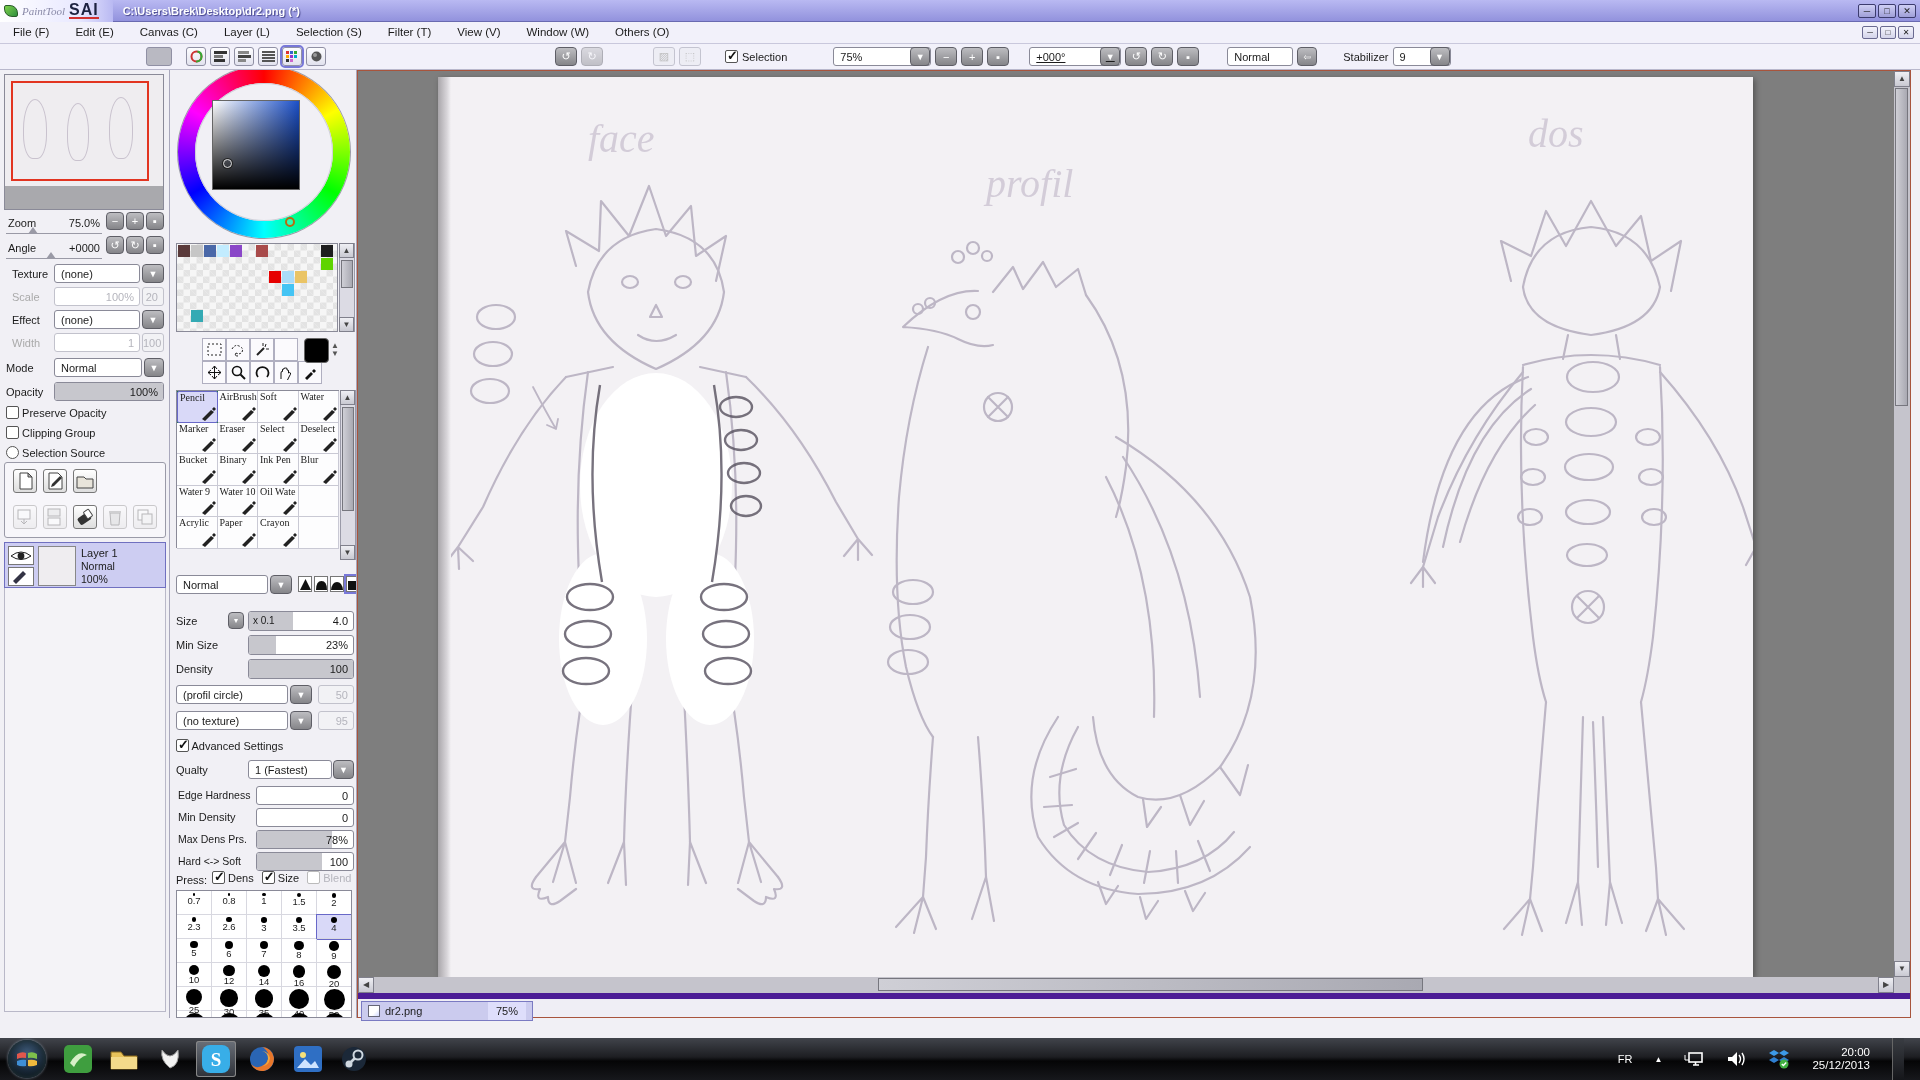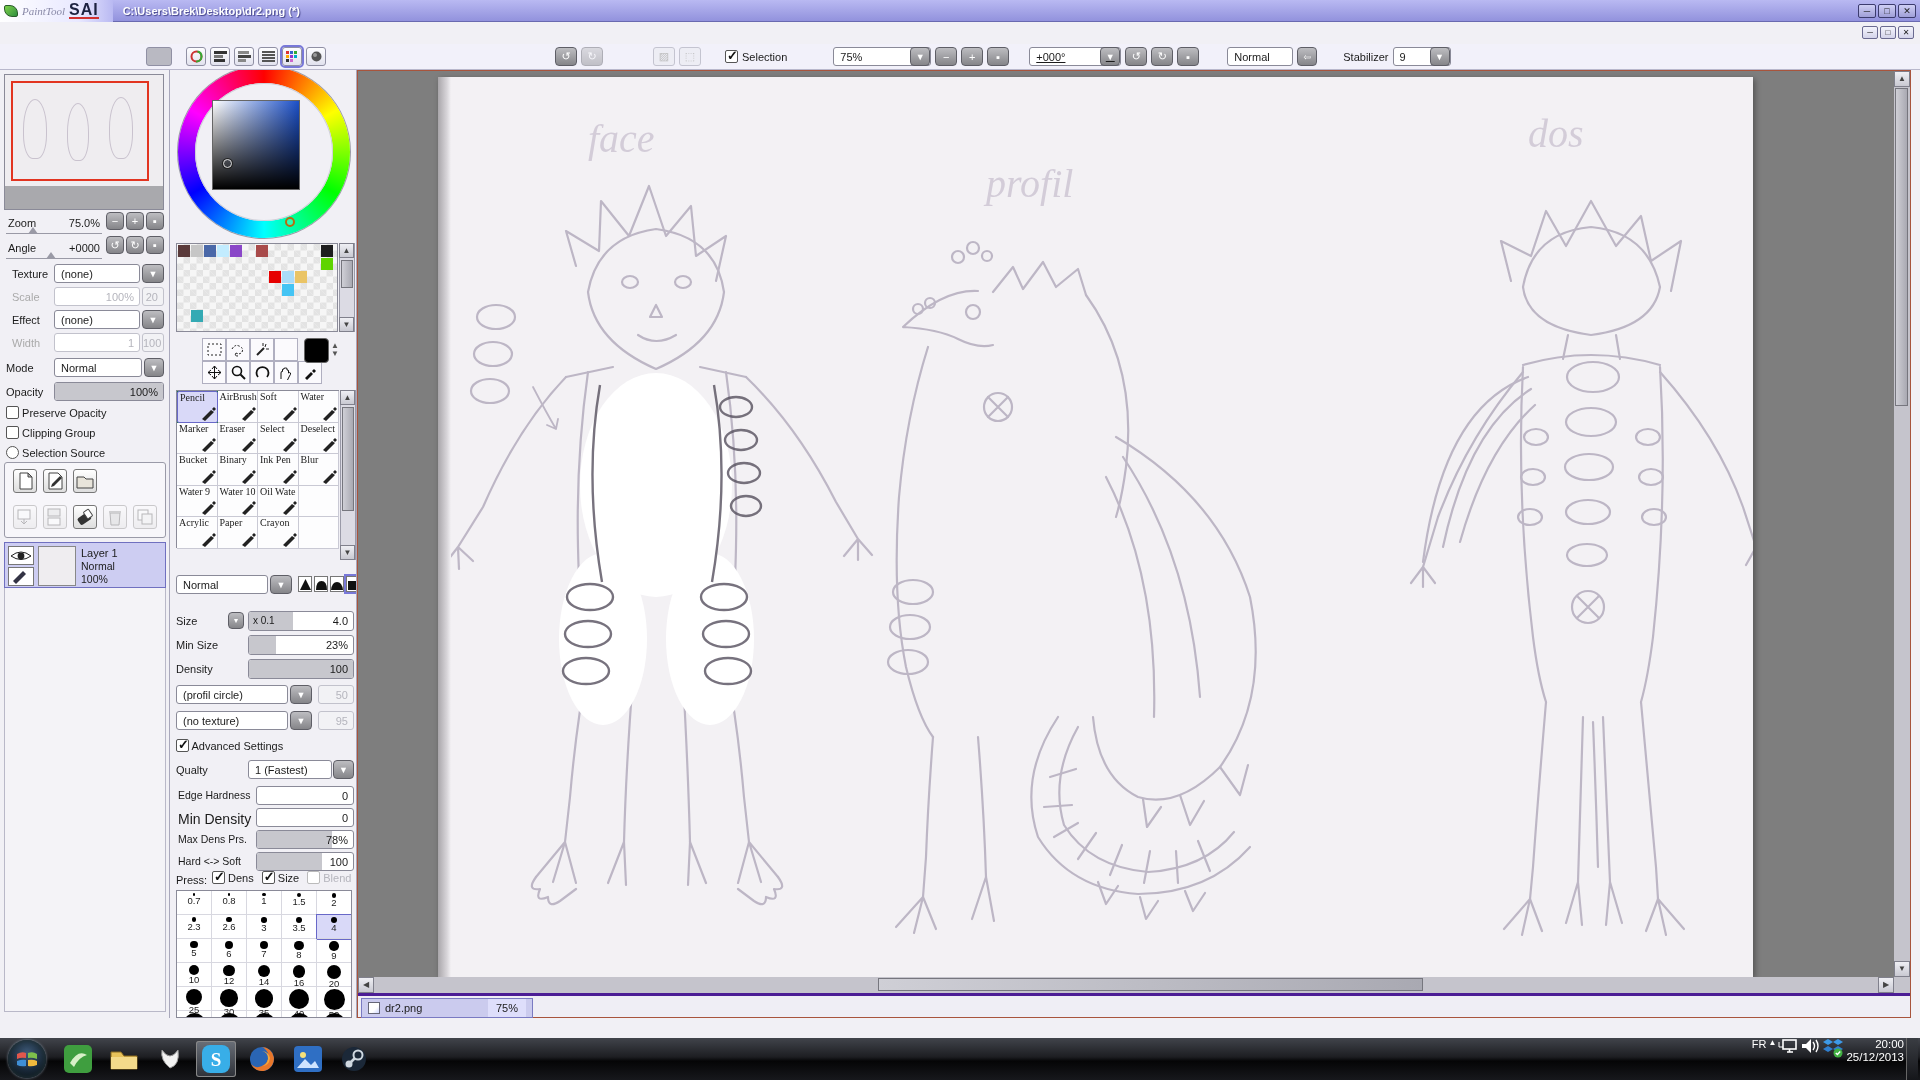--- a/index.html
+++ b/index.html
@@ -111,34 +111,34 @@
   .scell .dot{background:#000;border-radius:50%;margin:2px auto 0;}
   .scell .sz{font-size:9.5px;line-height:10px;}
 
   
   .careab{left:357px;top:70px;width:1554px;height:948px;border:1px solid #a8543c;background:#7e7e7e;}
   .viewport{position:absolute;left:0;top:0;width:1552px;height:922px;overflow:hidden;background:#7e7e7e;}
   .paper{position:absolute;left:80px;top:6px;width:1315px;height:900px;background:#f3f1f4;box-shadow:2px 2px 6px rgba(0,0,0,.35);}
   .paperedge{position:absolute;left:0;top:0;bottom:0;width:13px;background:linear-gradient(90deg,#a9a6aa,#d9d6da 70%,#f3f1f4);}
   .sb{position:absolute;background:#c5c4cc;}
   .sbbtn{position:absolute;width:16px;height:16px;background:linear-gradient(#efeff4,#c9c9d2);border:1px solid #80808c;font-size:8px;color:#444;text-align:center;line-height:14px;}
-  .tabstrip{position:absolute;left:0;top:922px;width:1552px;height:24px;background:#efeef5;border-top:3px solid #4c1d95;}
+  .tabstrip{position:absolute;left:0;top:922px;width:1552px;height:24px;background:#efeef5;border-top:6px solid #4c1d95;}
   .doctab{position:absolute;left:3px;top:2px;width:172px;height:20px;background:#cbcbee;border:1px solid #7a7ac2;display:flex;align-items:center;padding:0 6px;gap:5px;}
   .doctab .zoomv{margin-left:auto;background:#dedefb;padding:0 8px;line-height:18px;}
   .dicon{width:12px;height:12px;background:linear-gradient(135deg,#fff 60%,#cfd6ff);border:1px solid #667;}
 
   
   .statusbar{left:0;top:1018px;width:1920px;height:20px;background:#f1f0f5;border-top:1px solid #b9b8cc;display:flex;align-items:center;}
   .keybtn{height:15px;border:1px solid #666;border-radius:2px;background:linear-gradient(#fff,#ddd);font-size:9.5px;padding:0 3px;line-height:13px;margin-left:3px;}
   .taskbar{left:0;top:1038px;width:1920px;height:42px;background:linear-gradient(#41444b,#1d1e22 45%,#050506 55%,#17181c);display:flex;align-items:center;}
   .orb{width:38px;height:38px;margin:0 12px 0 8px;border-radius:50%;background:radial-gradient(circle at 50% 35%,#3e5a78,#101c28 70%);
        box-shadow:0 0 6px #233 inset,0 0 3px #89a;display:flex;align-items:center;justify-content:center;}
   .tbicon{width:40px;height:36px;border-radius:3px;display:flex;align-items:center;justify-content:center;margin-right:6px;}
   .tbicon.active{background:linear-gradient(#6a6f78,#2e3138);box-shadow:0 0 0 1px #888 inset;}
-  .tray{margin-left:auto;display:flex;align-items:flex-start;gap:2px;color:#fff;padding-right:2px;}
+  .tray{margin-left:auto;display:flex;align-items:center;gap:22px;color:#fff;padding-right:16px;}
   .clock{text-align:right;font-size:11.5px;line-height:13px;color:#fff;}
   .showdesk{width:12px;height:42px;border-left:1px solid #666;background:linear-gradient(#3a3d43,#15161a);}
 
   svg{display:block;}
   text{font-family:"Liberation Serif",serif;}
 </style>
 </head>
 <body>
 
 <div class="screen">
@@ -150,20 +150,32 @@
       <span class="sai">SAI</span>
     </div>
     <span class="wtitle">C:\Users\Brek\Desktop\dr2.png (*)</span>
     <div class="winbtns">
       <div class="winbtn">─</div>
       <div class="winbtn">□</div>
       <div class="winbtn">✕</div>
     </div>
   </div>
 
+  <div class="abs menubar">
+
+  <div class="menuitem">File (F)</div>
+      <div class="menuitem">Edit (E)</div>
+      <div class="menuitem">Canvas (C)</div>
+      <div class="menuitem">Layer (L)</div>
+      <div class="menuitem">Selection (S)</div>
+      <div class="menuitem">Filter (T)</div>
+      <div class="menuitem">View (V)</div>
+      <div class="menuitem">Window (W)</div>
+      <div class="menuitem">Others (O)</div>
+    </div>
   <div class="abs mdibtns" style="top:26px;right:0;">
     <div class="mdibtn">─</div>
     <div class="mdibtn">□</div>
     <div class="mdibtn">✕</div>
   </div>
 
   <div class="abs toolbar">
     <div class="tbtn" style="margin-left:146px;width:26px;background:#b9b9c2;"></div>
     <div class="tbtn" style="margin-left:10px;">
       <svg width="13" height="13">
@@ -688,21 +700,21 @@
 
         <div class="advrow" style="position: absolute; left: 0px; width: 187px; height: 22px; top: 716px;">
           <span class="lbl" style="font-size:10.5px;top:3px;">Edge Hardness</span>
           <div class="sl" style="left:86px;top:0;width:98px;height:19px;">
             <div class="fill" style="width: 0%;"></div>
             <span class="val">0</span>
           </div>
         </div>
 
         <div class="advrow" style="position: absolute; left: 0px; width: 187px; height: 22px; top: 738px;">
-          <span class="lbl" style="font-size:14px;top:3px;">Min Density</span>
+          <span class="lbl" style="font-size:11px;top:3px;">Min Density</span>
           <div class="sl" style="left:86px;top:0;width:98px;height:19px;">
             <div class="fill" style="width: 0%;"></div>
             <span class="val">0</span>
           </div>
         </div>
 
         <div class="advrow" style="position: absolute; left: 0px; width: 187px; height: 22px; top: 760px;">
           <span class="lbl" style="font-size:10.5px;top:3px;">Max Dens Prs.</span>
           <div class="sl" style="left:86px;top:0;width:98px;height:19px;">
             <div class="fill" style="width: 78%;"></div>

